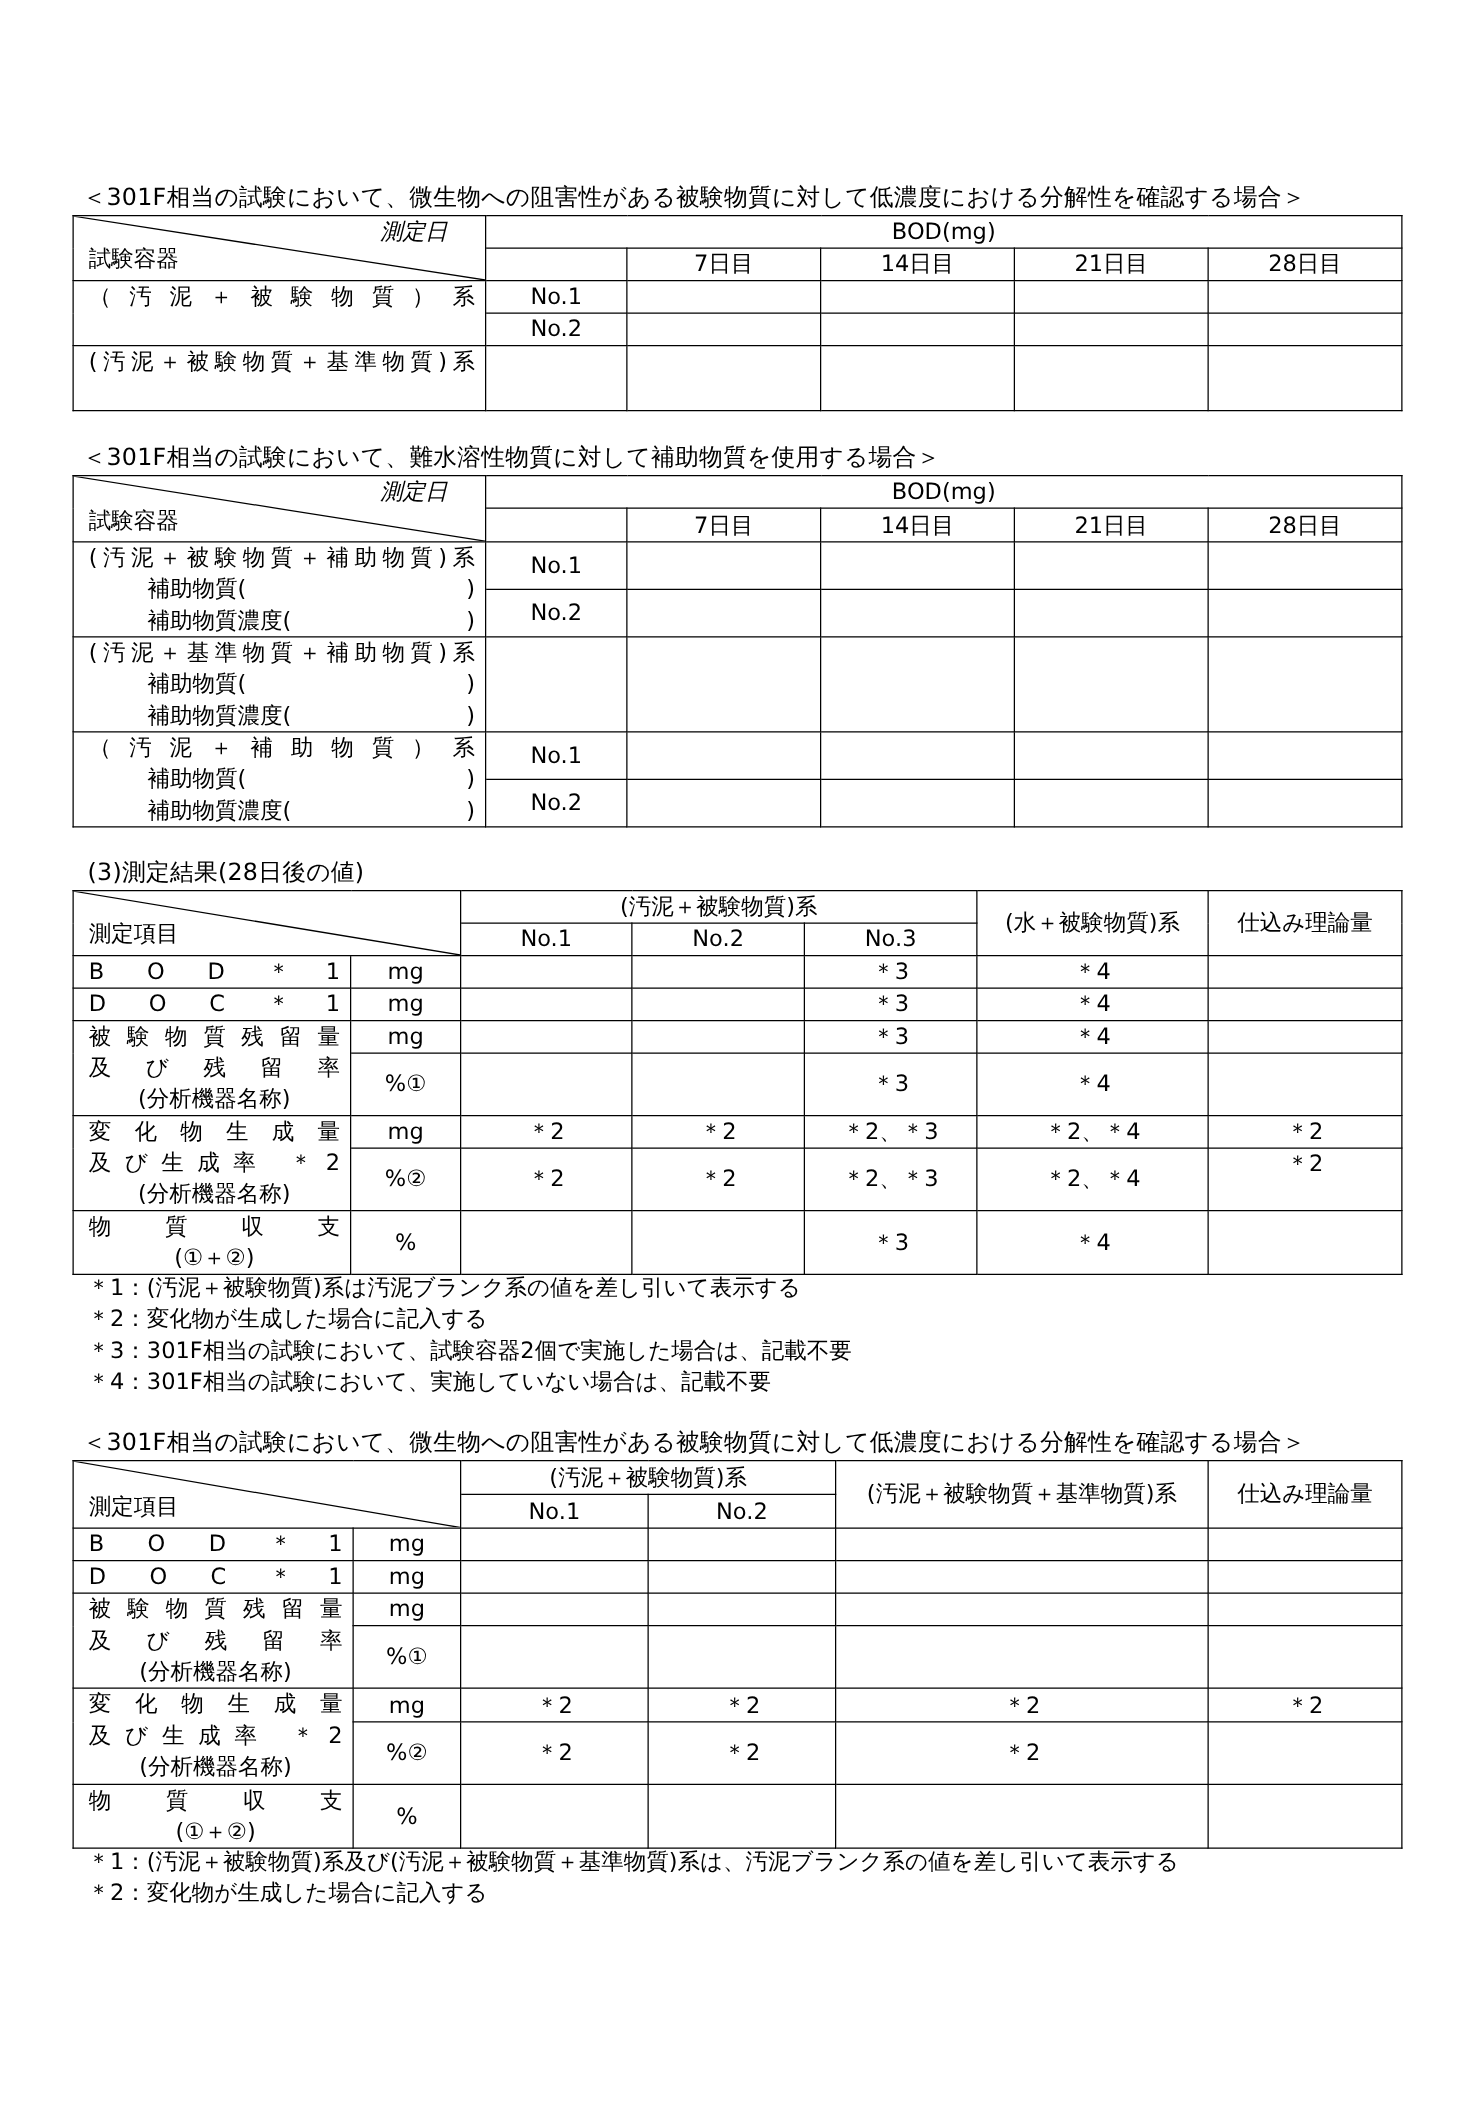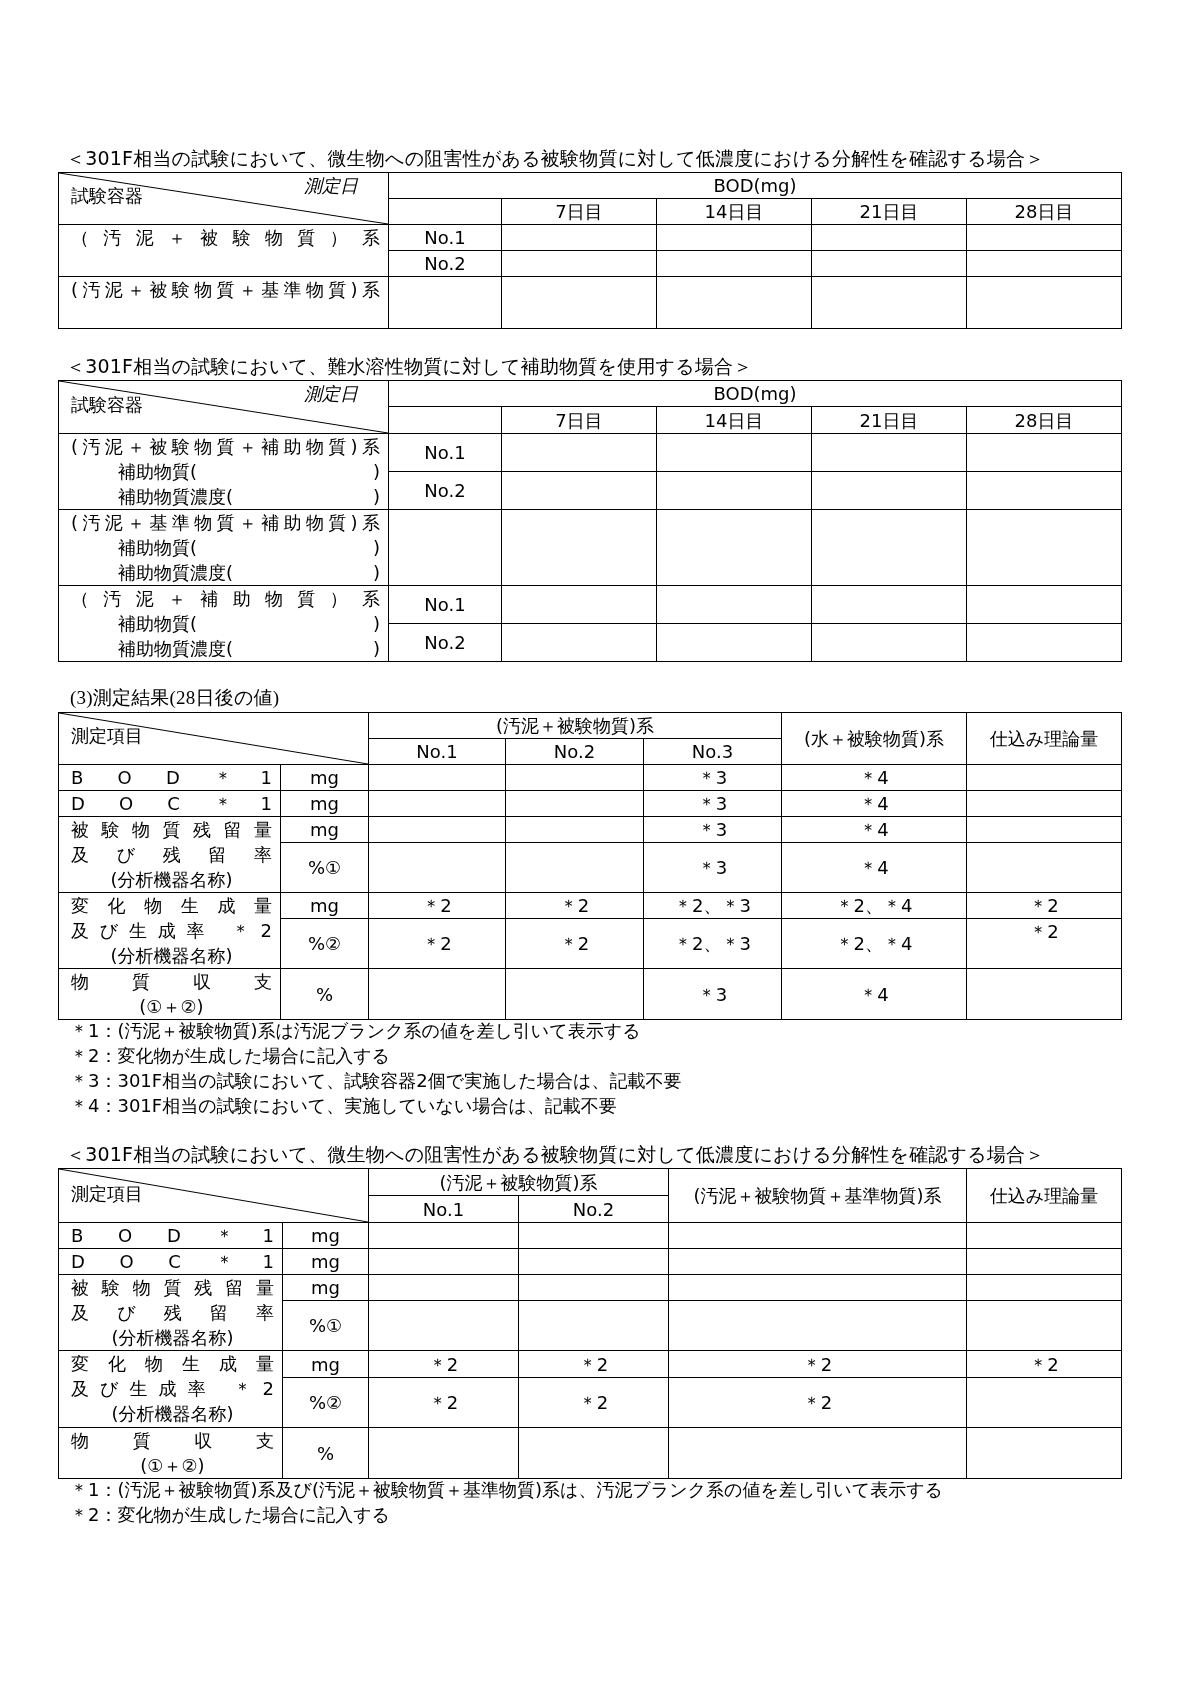--- a/index.html
+++ b/index.html
@@ -5,21 +5,21 @@
   html, body { margin: 0; padding: 0; background: #ffffff; }
   body { width: 1181px; height: 1695px; position: relative; overflow: hidden;
          font-family: "DejaVu Sans", "Liberation Sans", sans-serif; color: #000; }
   .caption { position: absolute; left: 66px; font-size: 19px; line-height: 22px; white-space: nowrap; letter-spacing: 0.2px; }
   .note { position: absolute; left: 70px; font-size: 18px; line-height: 25px; white-space: nowrap; }
   table.grid { position: absolute; left: 58px; border-collapse: collapse; table-layout: fixed; }
   table.grid td { border: 1.5px solid #000; padding: 0; font-size: 18px; line-height: 25px; vertical-align: middle; text-align: center; overflow: hidden; }
   td.diag { position: relative; text-align: left; }
   td.diag svg { position: absolute; left: 0; top: 0; width: 100%; height: 100%; }
   td.diag .top-right { position: absolute; right: 30px; top: 0; font-style: italic; }
-  td.diag .bottom-left { position: absolute; left: 12px; bottom: 16px; }
+  td.diag .bottom-left { position: absolute; left: 12px; bottom: 4px; }
   .lbl { text-align: justify !important; text-align-last: justify; padding: 0 8px 0 12px !important; }
   .lbl-multi { text-align: left !important; padding: 0 8px 0 12px !important; vertical-align: top !important; }
   .lbl-multi .line { display: block; text-align: justify; text-align-last: justify; }
   .lbl-multi .line.center { text-align-last: center; }
   .lbl-multi .line.paren { display: flex; justify-content: space-between; margin-left: 47px; }
   .top { vertical-align: top !important; margin-left: 33px; }
 </style>
 </head>
 <body>
 
@@ -172,21 +172,21 @@
   <tr style="height:38px">
     <td>No.2</td>
     <td></td>
         <td></td>
         <td></td>
         <td></td>
   </tr>
 </tbody>
   </table>
 
-<div class="caption" style="left:70px; top:687px;font-family:Liberation Serif, serif;">(3)測定結果(28日後の値)</div>
+<div class="caption" style="left:70px; top:687px;">(3)測定結果(28日後の値)</div>
 <table class="grid" style="top:712px; width:1063px;">
   <colgroup>
       <col style="width:222px">
       <col style="width:88px">
       <col style="width:137px">
       <col style="width:138px">
       <col style="width:138px">
       <col style="width:185px">
       <col style="width:155px">
     </colgroup>

